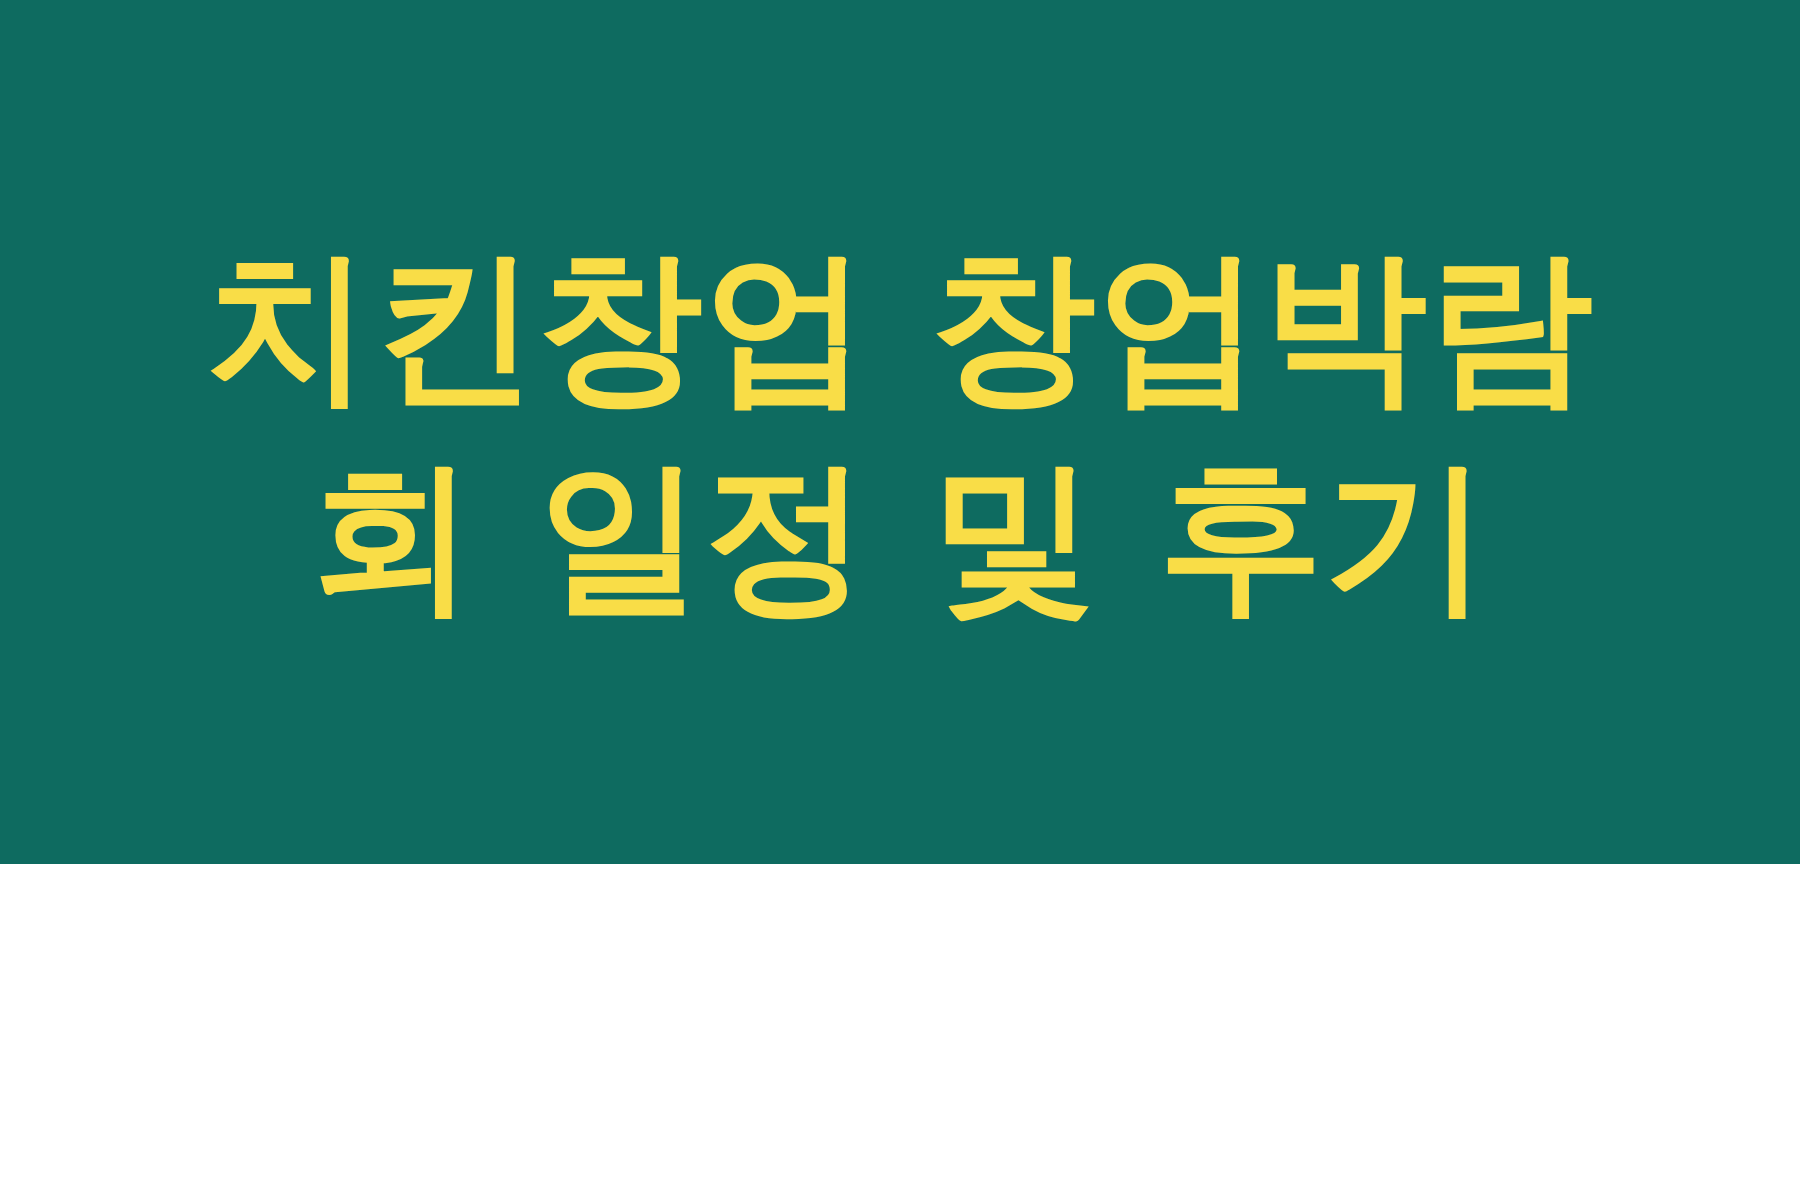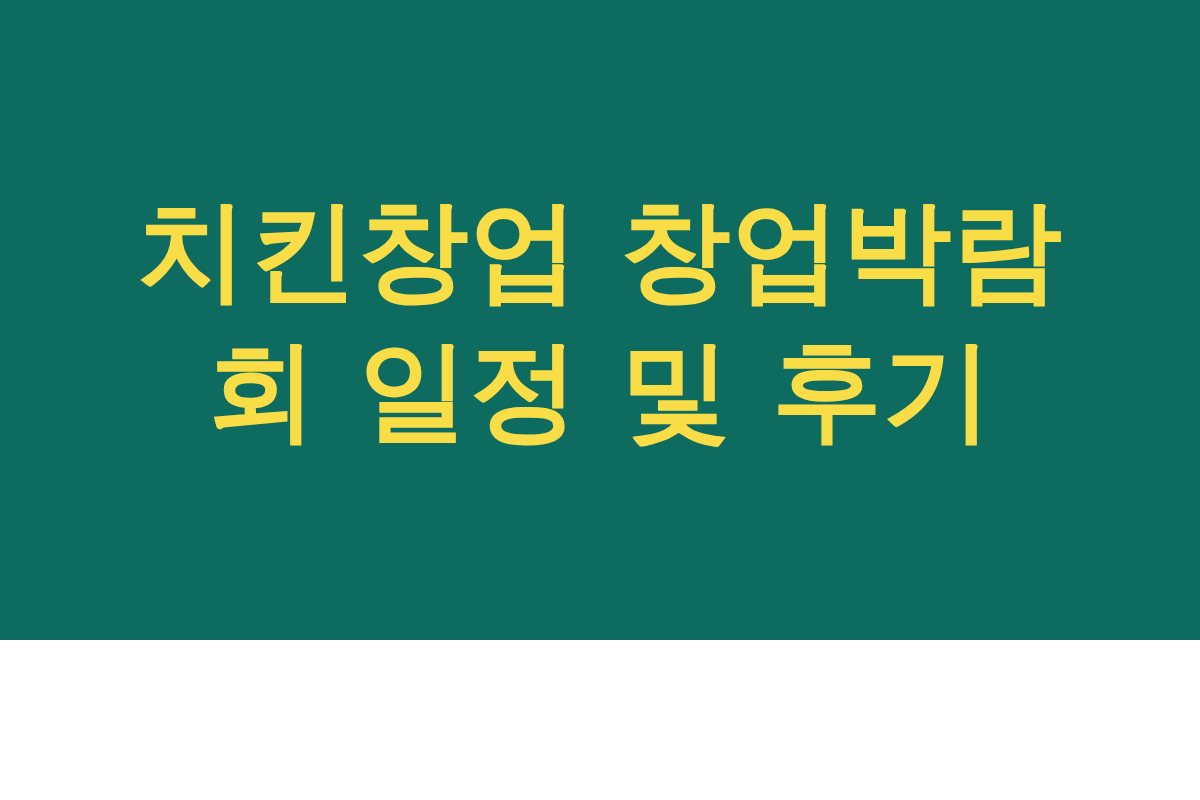--- a/index.html
+++ b/index.html
@@ -13,21 +13,21 @@
     height: 800px;
     overflow: hidden;
     font-family: "Liberation Sans", "DejaVu Sans", sans-serif;
   }
 
   
   .thumbnail-canvas {
     position: relative;
     box-sizing: border-box;
     width: 1200px;
-    height: 640px;
+    height: 576px;
     display: flex;
     align-items: center;
     justify-content: center;
     background-color: #0e6b60;
   }
 
   
   .headline-block {
     width: 1010px;
     margin: 0;

